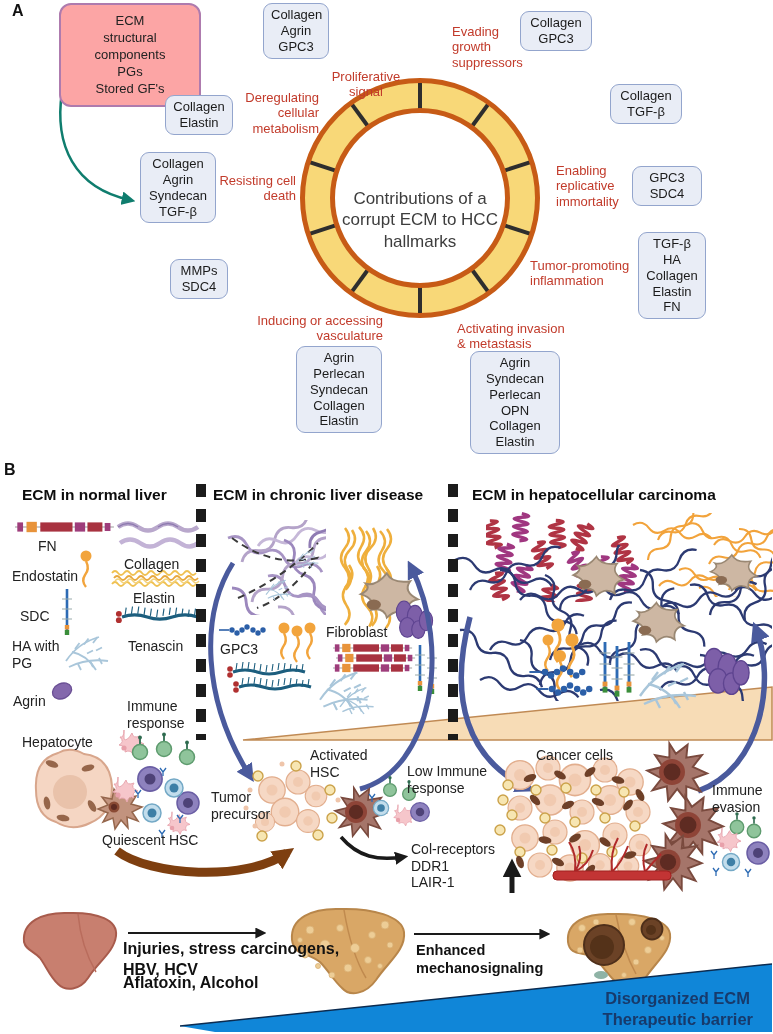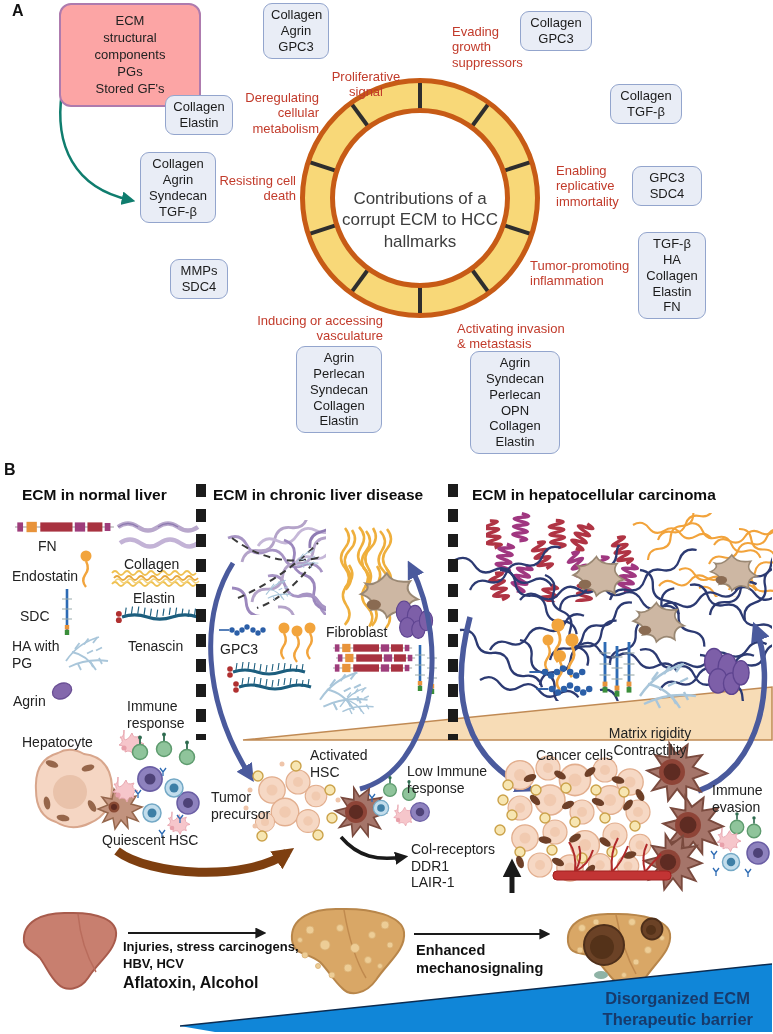--- a/index.html
+++ b/index.html
@@ -12,21 +12,21 @@
   .panel-letter{font-weight:bold;font-size:16px;color:#111;z-index:5;}
   .red{color:#C23B2B;font-size:13px;line-height:1.18;z-index:4;}
   .box{background:#E9EDF6;border:1.6px solid #93A5CD;border-radius:9px;color:#1b1b1b;
        font-size:13px;line-height:1.22;text-align:center;padding:3px 7px;z-index:4;}
   .srcbox{background:#fca5a5;border:2px solid #AE7BAE;border-radius:12px;color:#222;
        font-size:13px;line-height:1.3;text-align:center;padding:8px 10px;z-index:4;}
   .wheel-title{font-size:17px;color:#3d3d3d;line-height:1.25;z-index:4;}
   .hdr{font-weight:bold;font-size:15.5px;color:#0d0d0d;z-index:4;}
   .lbl{font-size:14px;color:#222;line-height:1.18;z-index:4;}
   .divider{width:10px;background:repeating-linear-gradient(180deg,#1b1b1b 0 13px,transparent 13px 25px);z-index:3;}
-  .bold-sm{font-weight:bold;font-size:13px;color:#111;line-height:1.3;z-index:4;}
+  .bold-sm{font-weight:bold;font-size:16px;color:#111;line-height:1.3;z-index:4;}
   .bold-md{font-weight:bold;font-size:14.5px;color:#111;line-height:1.25;z-index:4;}
   .navy{font-weight:bold;font-size:16.5px;color:#173A6B;line-height:1.35;z-index:4;}
   svg.art{position:absolute;left:0;top:0;z-index:1;}
 </style>
 </head>
 <body>
 
 <div id="fig">
 
 <svg class="art" width="773" height="1034" viewBox="0 0 773 1034">
@@ -653,22 +653,20 @@
 <div class="abs lbl" style="left:326px;top:624px;">Fibroblast</div>
 <div class="abs lbl pre" style="left:310px;top:747px;">Activated
 HSC</div>
 <div class="abs lbl pre" style="left:211px;top:789px;">Tumor
 precursor</div>
 <div class="abs lbl pre" style="left:407px;top:763px;">Low Immune
 response</div>
 <div class="abs lbl pre" style="left:411px;top:841px;">Col-receptors
 DDR1
 LAIR-1</div>
-<div class="abs lbl pre tc" style="left:570px;top:697px;width:160px;z-index:4;">Matrix rigidity
-Contractility</div>
 <div class="abs lbl" style="left:536px;top:747px;">Cancer cells</div>
 <div class="abs lbl pre" style="left:712px;top:782px;">Immune
 evasion</div>
 
 <div class="abs bold-sm pre" style="left:123px;top:939px;">Injuries, stress carcinogens,
 HBV, HCV</div>
 <div class="abs bold-sm" style="left:123px;top:973px;font-size:16px;">Aflatoxin, Alcohol</div>
 <div class="abs bold-md pre" style="left:416px;top:941px;">Enhanced
 mechanosignaling</div>
 <div class="abs navy tr" style="left:545px;top:987px;width:205px;">Disorganized ECM</div>

